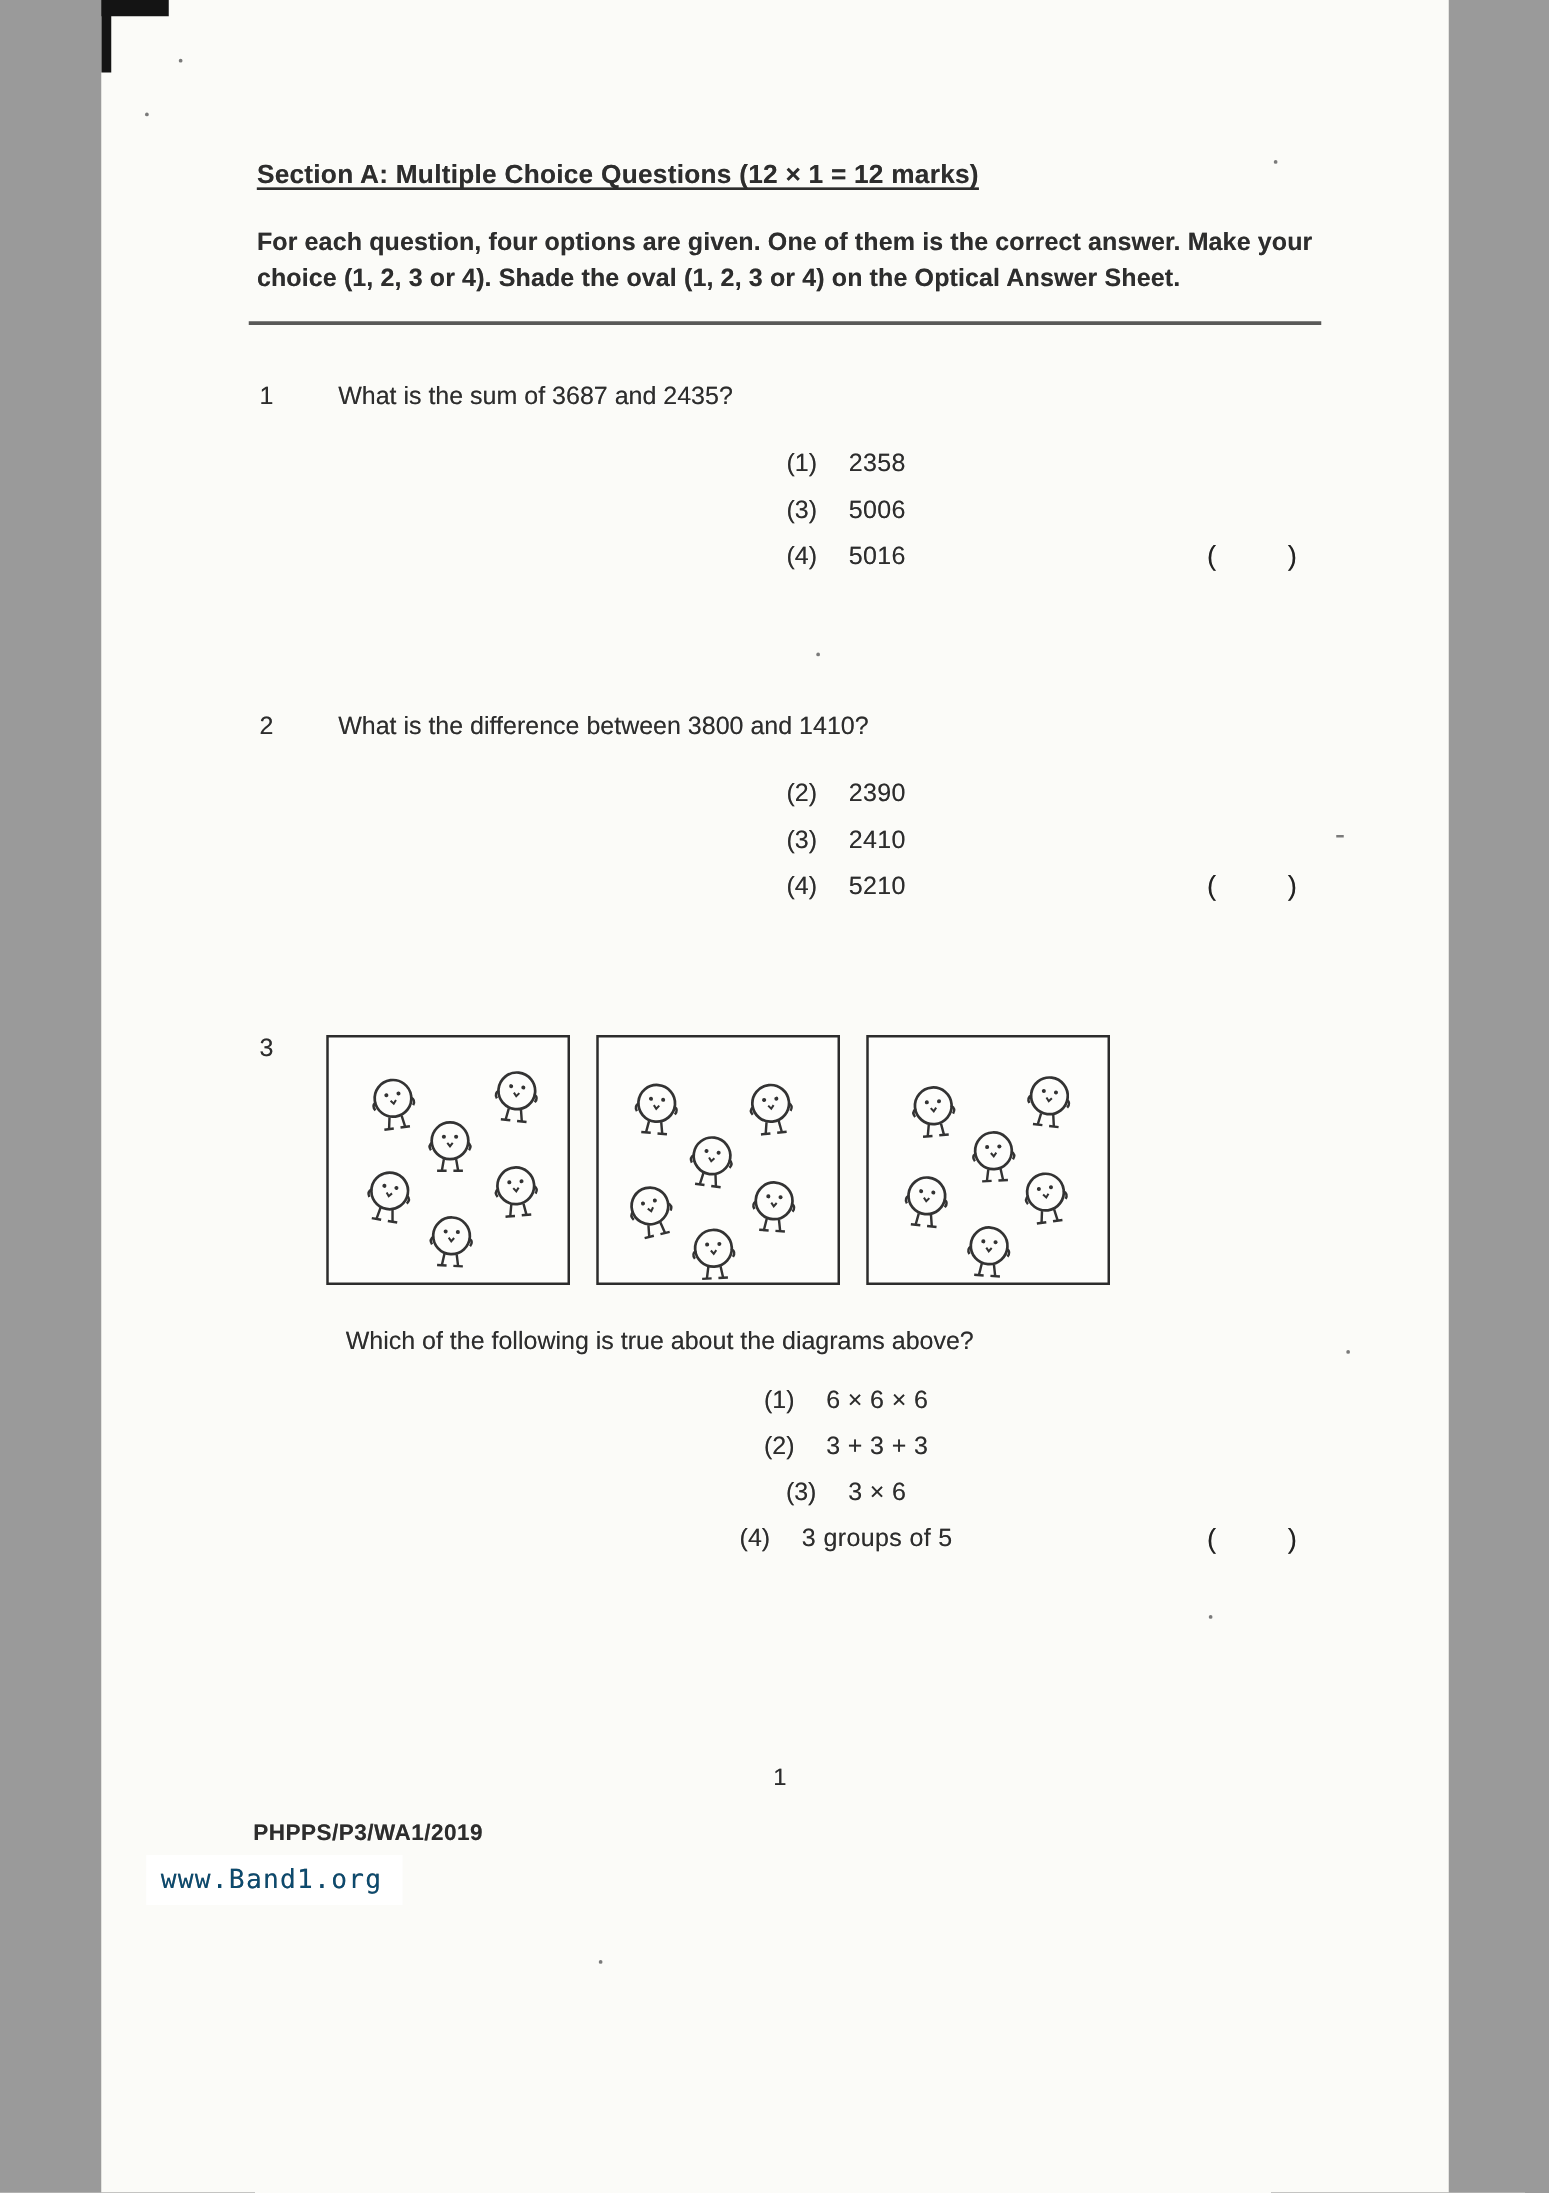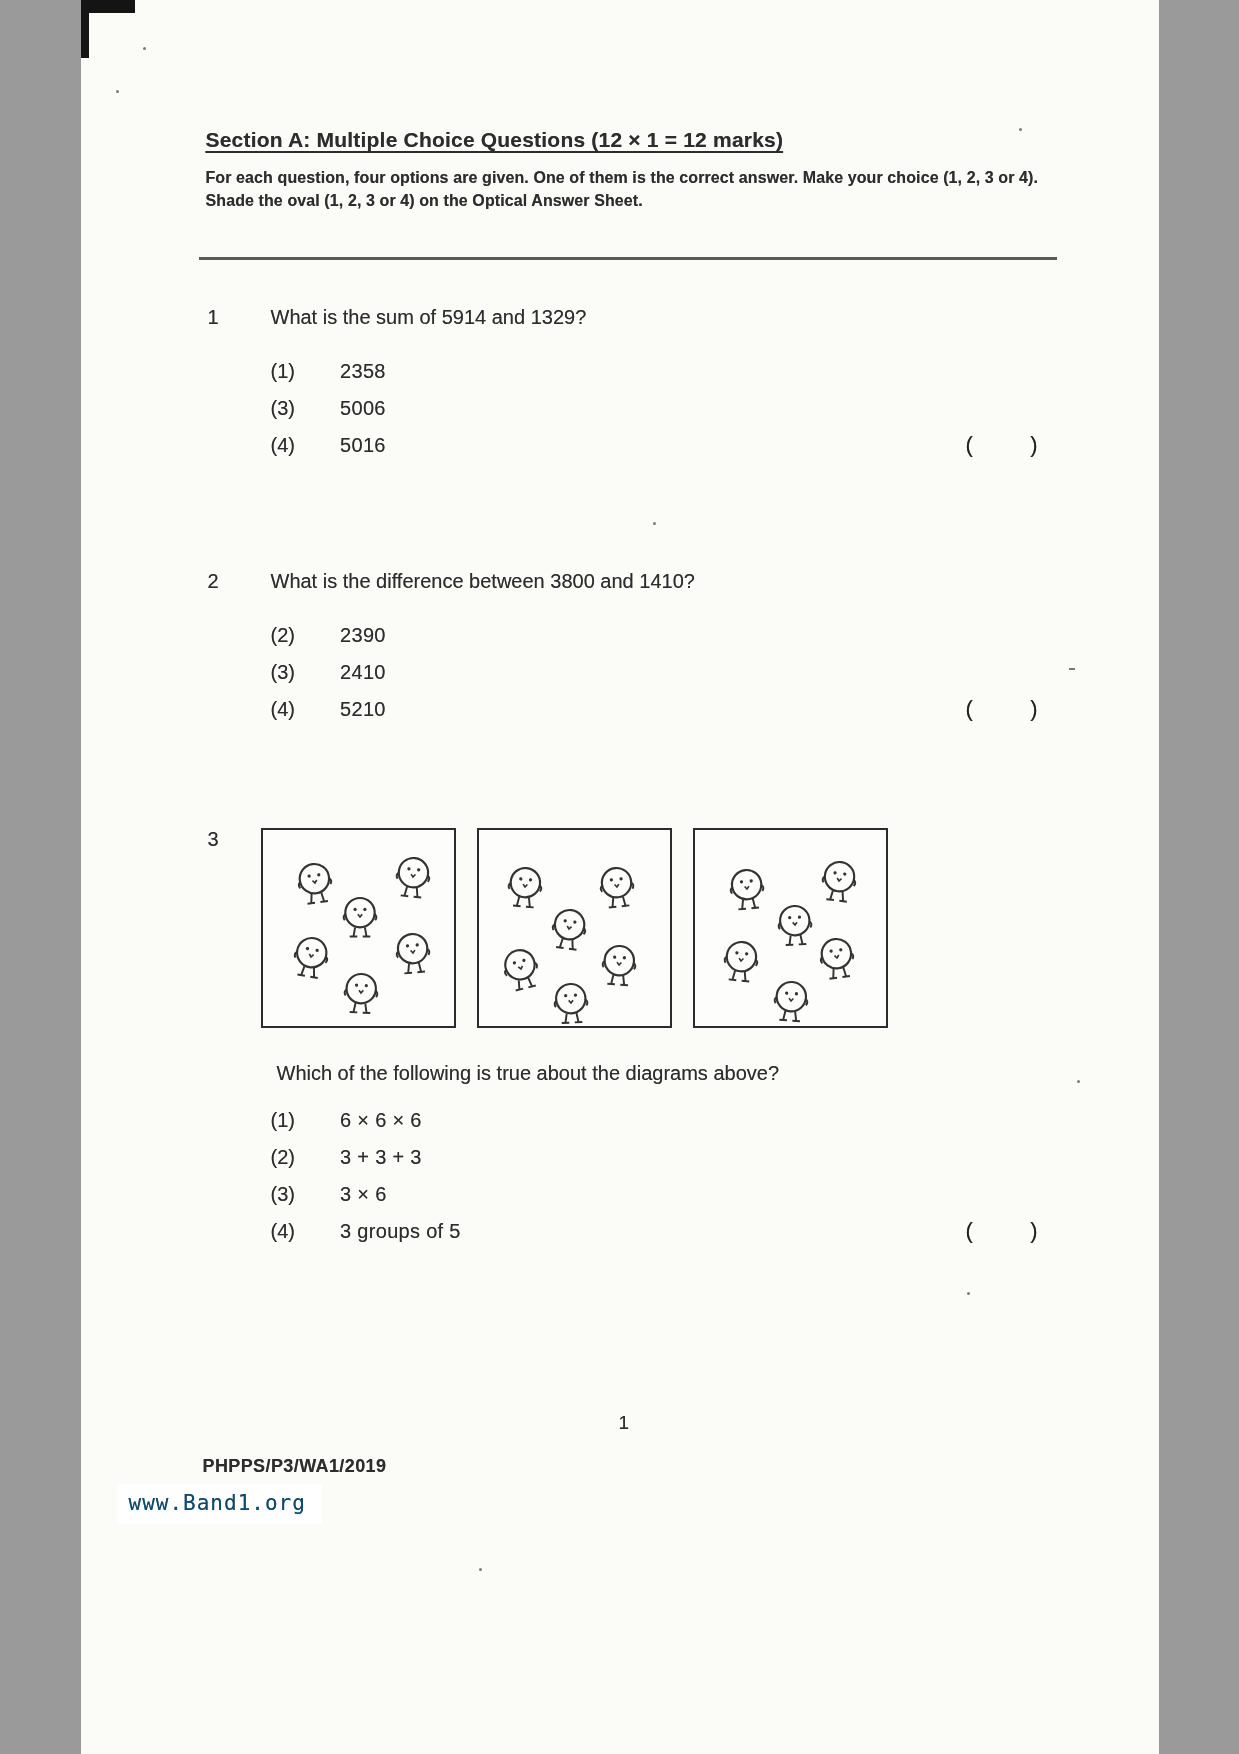--- a/index.html
+++ b/index.html
@@ -12,35 +12,35 @@
     color:#2d2d2d;
     overflow:hidden;
     text-shadow:0 0 .4px rgba(40,40,40,.55);
   }
   
   .artifact{position:absolute;background:#141414;}
   .speck{position:absolute;width:3px;height:3px;border-radius:50%;background:#5a5a5a;opacity:.8;}
 
   .section-header{position:absolute;left:125px;top:128px;width:858px;}
   .section-title{font-size:21px;font-weight:700;text-decoration:underline;text-decoration-thickness:2px;text-underline-offset:4px;letter-spacing:.2px;}
-  .instructions{margin-top:14px;font-size:16px;font-weight:700;line-height:1.45;letter-spacing:.1px;}
+  .instructions{margin-top:28px;font-size:20px;font-weight:700;line-height:1.45;letter-spacing:.1px;}
 
   .rule{position:absolute;left:118px;top:257px;width:858px;border-top:3px solid #3c3c3c;opacity:.85;}
 
   .question{position:absolute;left:125px;width:858px;}
   #q1{top:306px;}
   #q2{top:570px;}
   #q3{top:828px;}
 
   .q-row{position:relative;font-size:20px;min-height:26px;}
   .q-num{position:absolute;left:2px;top:0;}
   .q-text{display:block;margin-left:65px;}
 
   .options{margin-top:28px;margin-left:65px;}
-  .option{position:relative;height:37px;font-size:20px;}
+  .option{position:relative;height:37px;font-size:20px;text-align:center;}
   .opt-label{display:inline-block;width:64px;}
   .opt-text{letter-spacing:.3px;}
   .bracket{position:absolute;left:695px;top:-2px;width:72px;display:flex;justify-content:space-between;font-size:22px;color:#222;}
 
   
   .diagram-row{display:flex;gap:21px;margin-left:55px;}
   .chick-box{position:relative;width:191px;height:196px;border:2.5px solid #2c2c2c;background:#fdfdfb;}
   .chick{position:absolute;width:44px;height:50px;}
   .q3-text{margin-top:34px;margin-left:71px;font-size:20px;}
   #q3 .options{margin-top:24px;}
@@ -91,21 +91,21 @@
   <div class="section-header">
     <div class="section-title">Section A: Multiple Choice Questions (12 × 1 = 12 marks)</div>
     <div class="instructions">For each question, four options are given. One of them is the correct answer. Make your choice (1, 2, 3 or 4). Shade the oval (1, 2, 3 or 4) on the Optical Answer Sheet.</div>
   </div>
 
   <div class="rule"></div>
 
   <div class="question" id="q1">
     <div class="q-row">
       <span class="q-num">1</span>
-      <span class="q-text">What is the sum of 5914 and 1329?</span>
+      <span class="q-text">What is the sum of 3687 and 2435?</span>
     </div>
     <div class="options">
       <div class="option">
         <span class="opt-label">(1)</span>
         <span class="opt-text">2358</span>
       </div>
       <div class="option">
         <span class="opt-label">(3)</span>
         <span class="opt-text">5006</span>
       </div>

